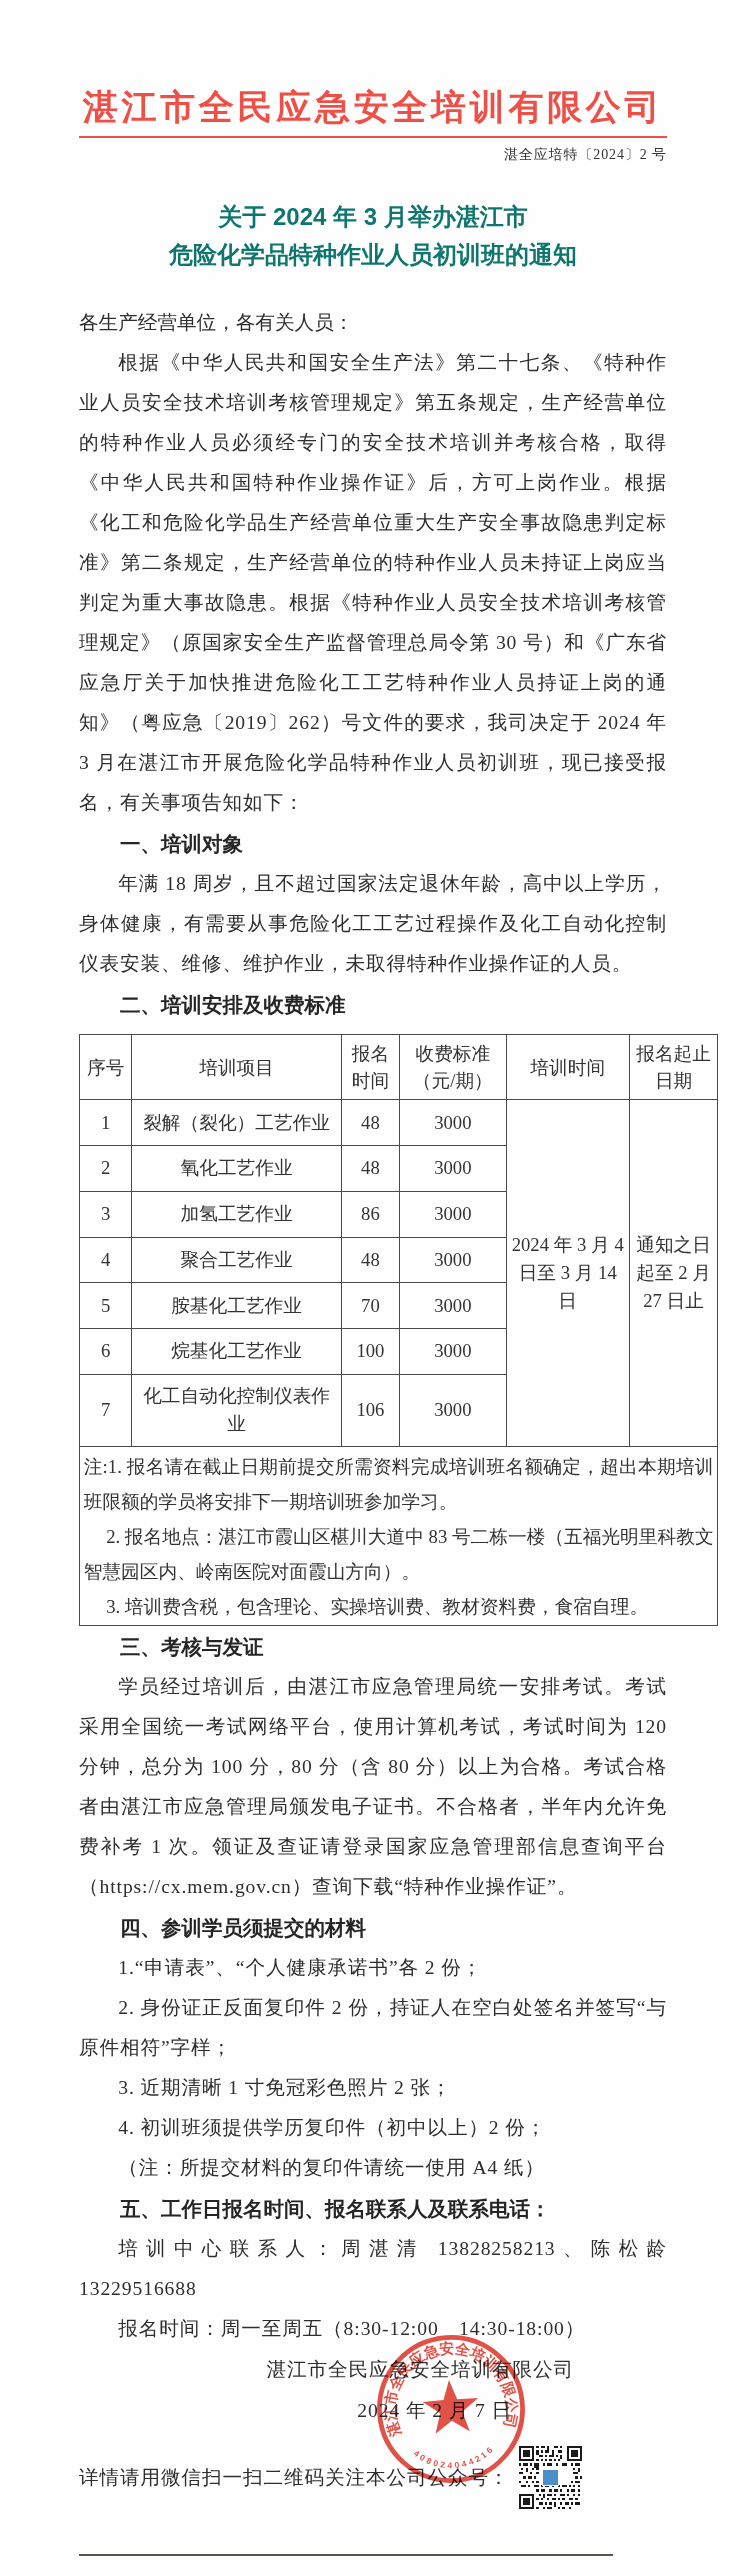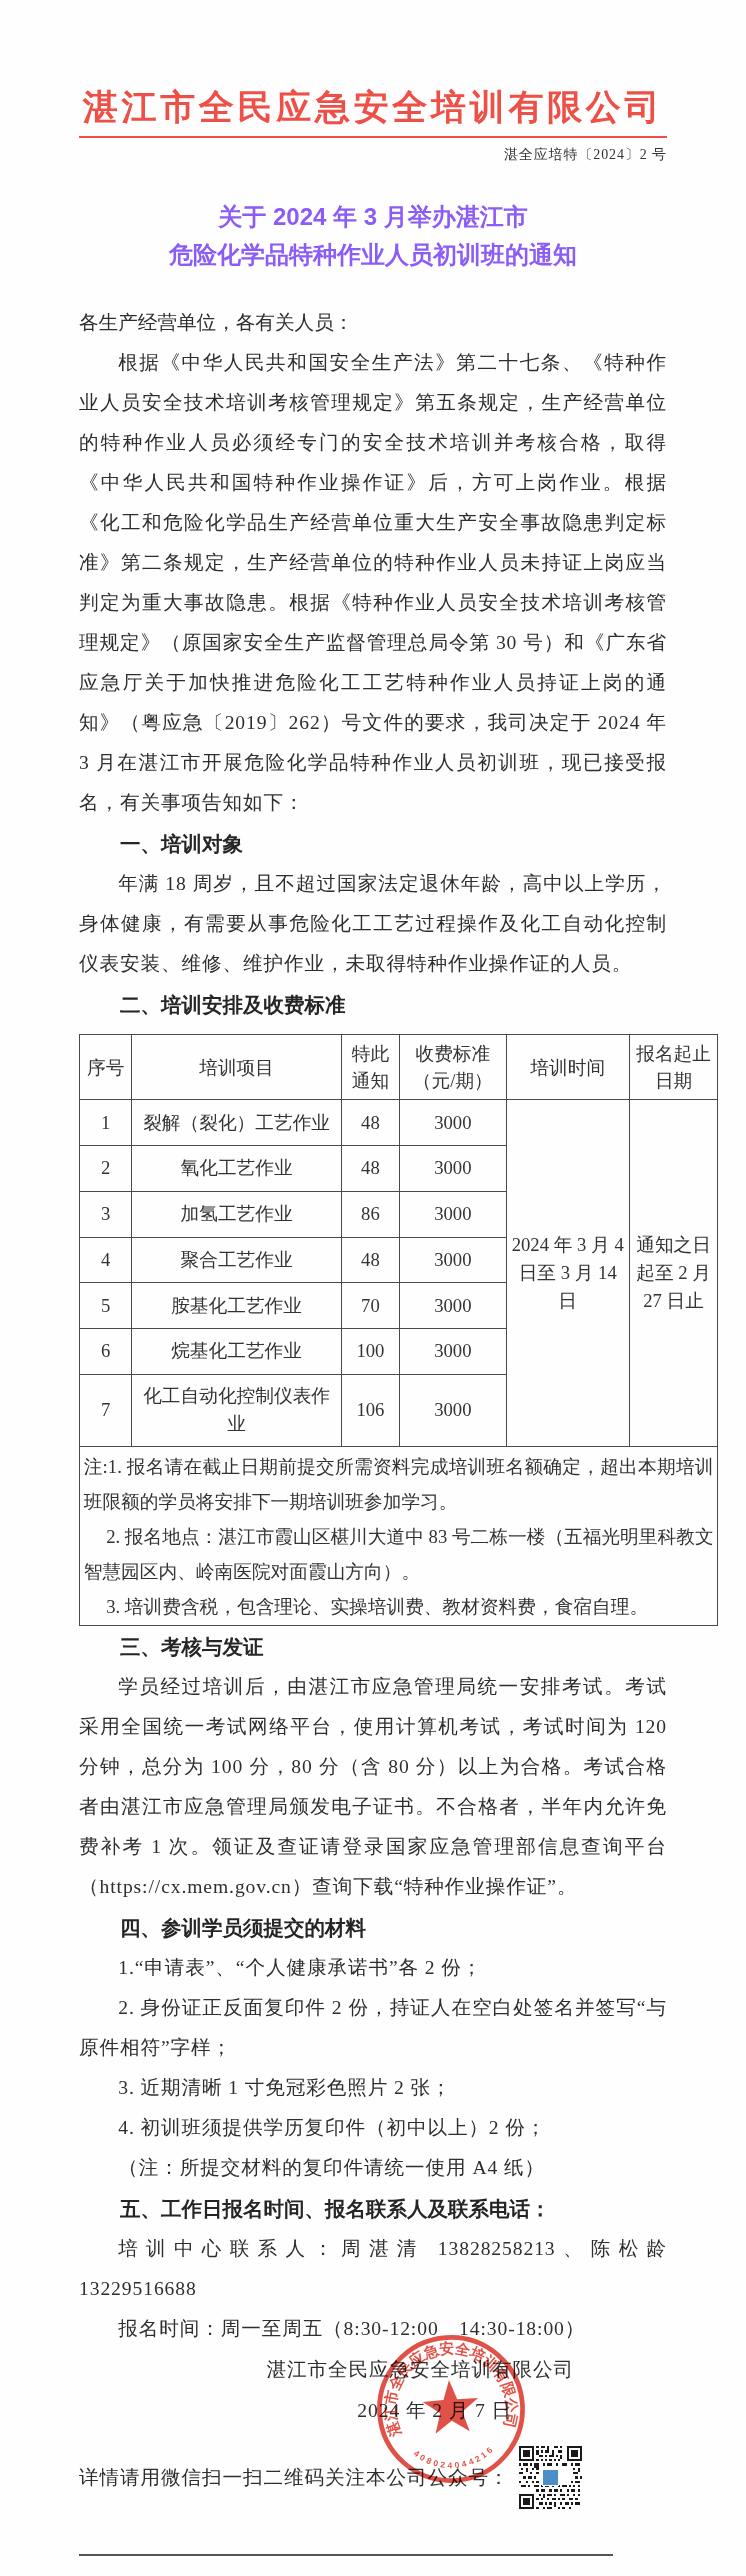--- a/index.html
+++ b/index.html
@@ -34,21 +34,21 @@
     color:#333;
   }
   
   .main-title{
     margin-top:34px;
     text-align:center;
     font-family:"Liberation Sans","DejaVu Sans",sans-serif;
     font-weight:700;
     font-size:24px;
     line-height:38px;
-    color:#8b5cf6;
+    color:#0f766e;
   }
   
   .salutation{
     margin:28px 0 0 0;
     font-size:19.6px;
     line-height:41px;
   }
   p.para{
     margin:0;
     font-size:19.6px;
@@ -159,21 +159,21 @@
   <h2 class="sec">一、培训对象</h2>
   <p class="para indent">年满 18 周岁，且不超过国家法定退休年龄，高中以上学历，身体健康，有需要从事危险化工工艺过程操作及化工自动化控制仪表安装、维修、维护作业，未取得特种作业操作证的人员。</p>
 
   <h2 class="sec">二、培训安排及收费标准</h2>
 
   <table class="sched">
     <tbody>
         <tr class="hdr">
       <th class="c-no">序号</th>
       <th class="c-name">培训项目</th>
-      <th class="c-hours">特此通知</th>
+      <th class="c-hours">报名时间</th>
       <th class="c-fee">收费标准（元/期）</th>
       <th class="c-time">培训时间</th>
       <th class="c-reg">报名起止日期</th>
     </tr>
     <tr class="r">
       <td>1</td>
       <td>裂解（裂化）工艺作业</td>
       <td>48</td>
       <td>3000</td>
       <td class="merge merge-time" rowspan="7">2024 年 3 月 4 日至 3 月 14 日</td>

